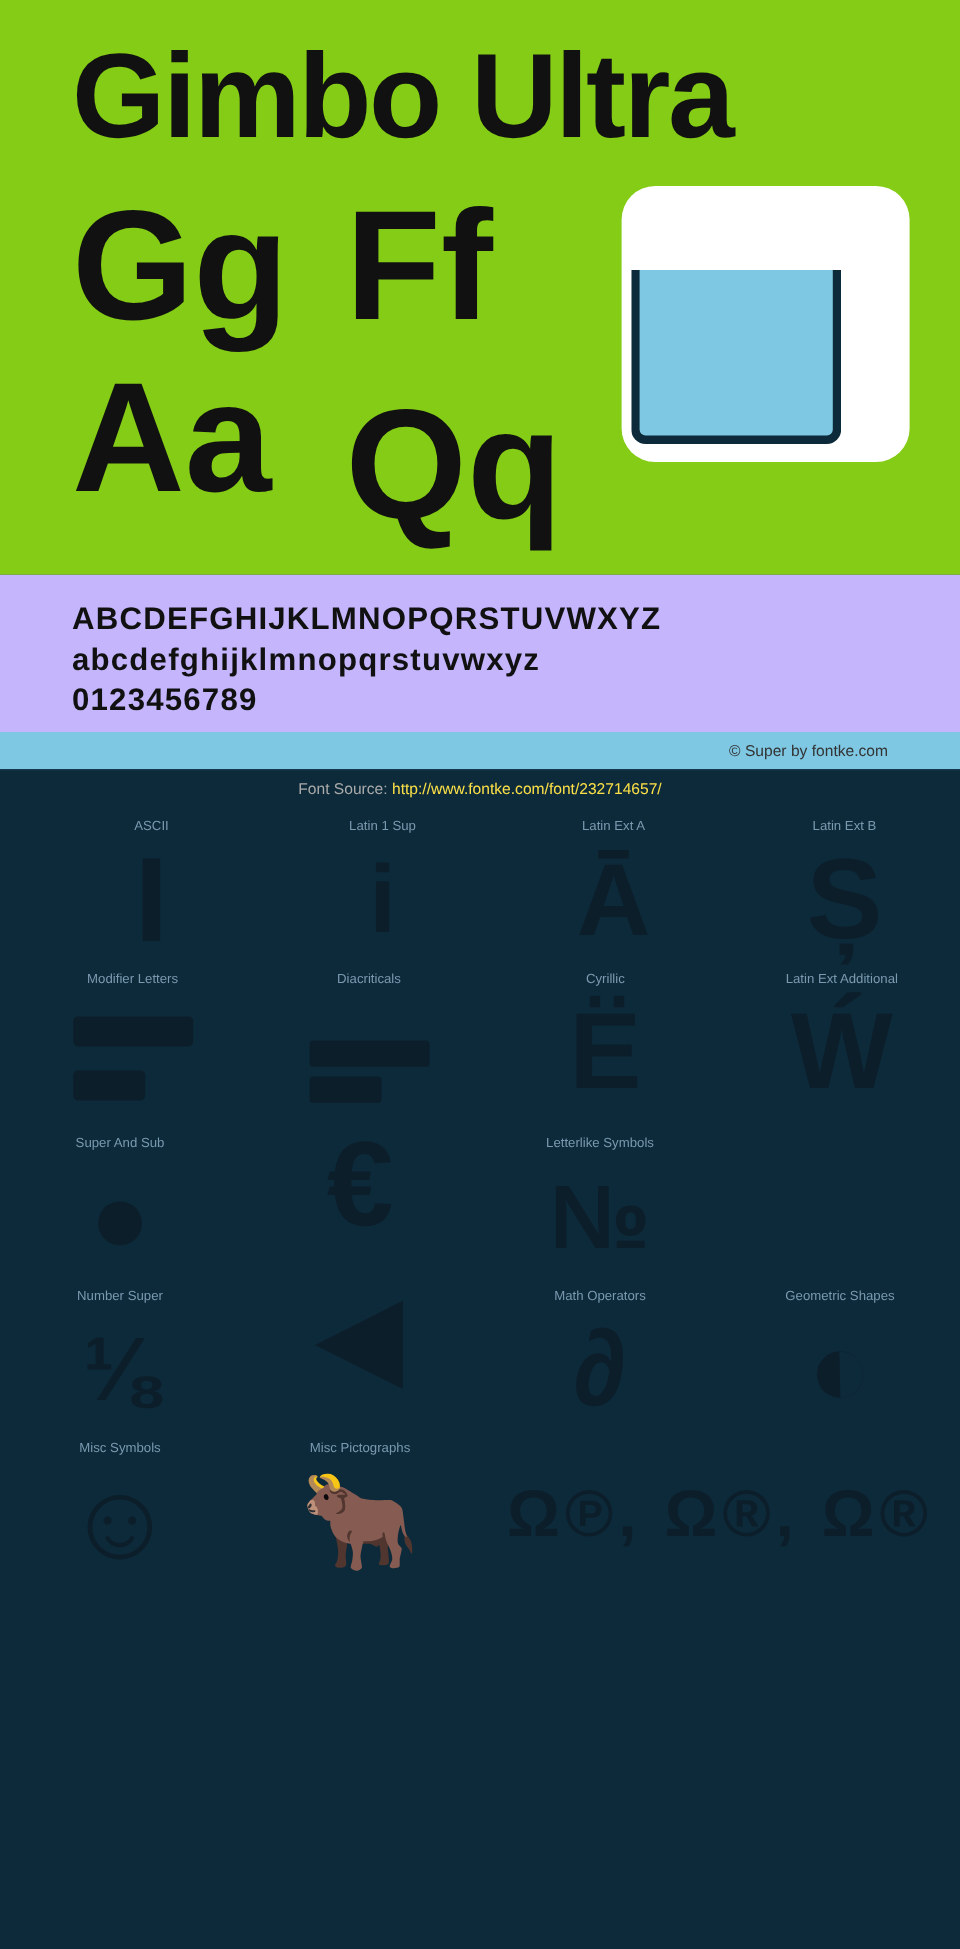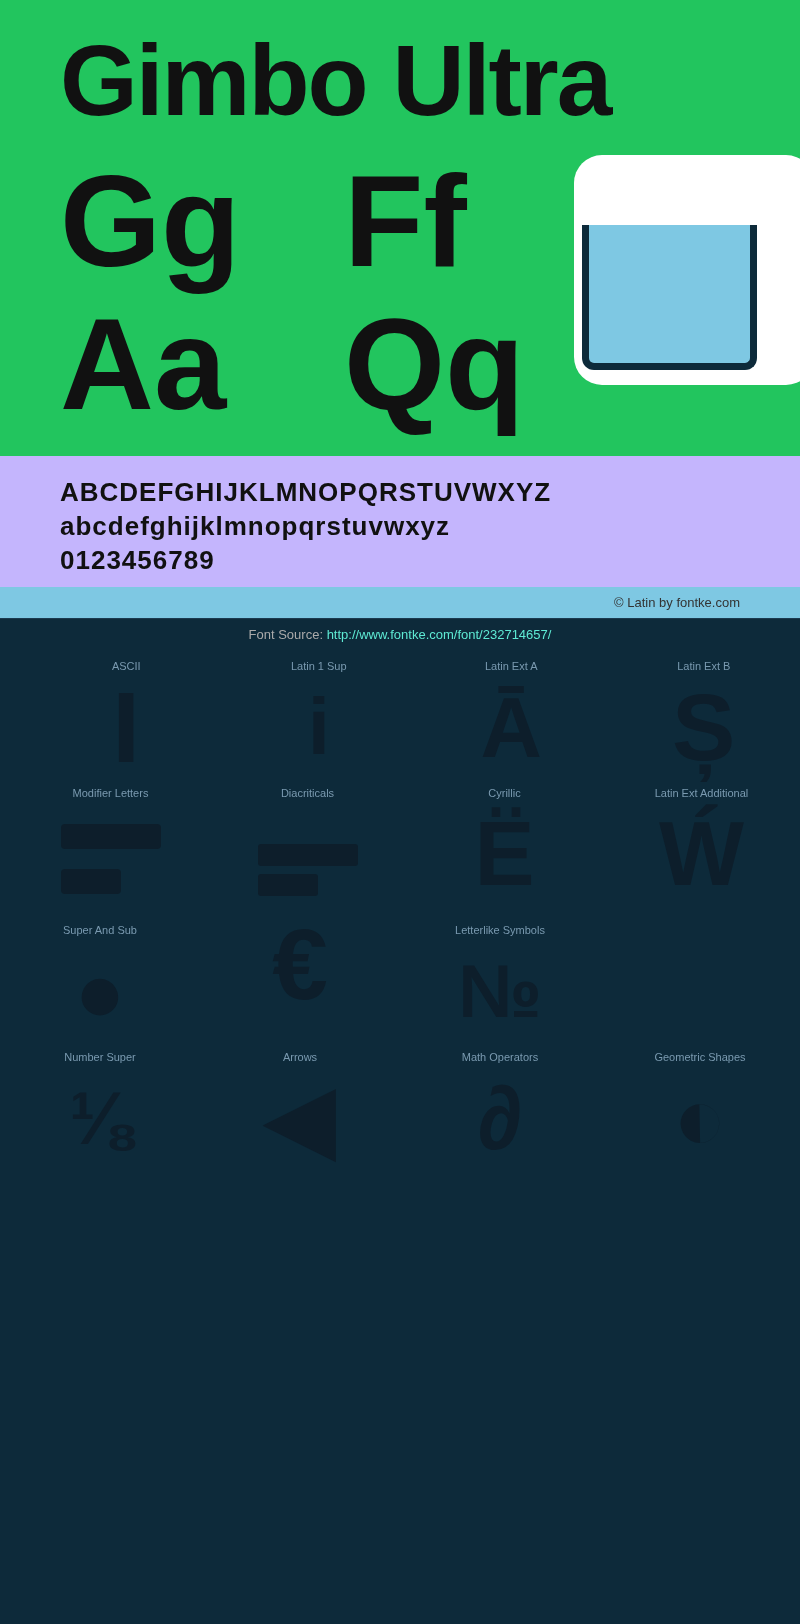--- a/index.html
+++ b/index.html
@@ -1,19 +1,19 @@
 <!DOCTYPE html>
 <html><head>
   <meta charset="utf-8">
   <style>
     * { margin: 0; padding: 0; box-sizing: border-box; }
     body { width: 800px; background: #0d2a3a; font-family: Arial, sans-serif; }
 
     .top-section {
-      background: #22c55e;
+      background: #84cc16;
       padding: 30px 60px 20px 60px;
       min-height: 450px;
     }
 
     .font-title {
       font-size: 100px;
       font-weight: 900;
       color: #111;
       line-height: 1;
       margin-bottom: 20px;
@@ -92,46 +92,46 @@
 <div class="top-section">
   <div class="font-title">Gimbo Ultra</div>
 
   <div style="display: flex; align-items: flex-start; gap: 0;">
 
     <div style="display: flex; flex-direction: column; min-width: 200px;">
       <div style="font-size: 130px; font-weight: 900; color: #111; font-family: Impact, Arial Black, sans-serif; line-height: 1.1;">Gg</div>
       <div style="font-size: 130px; font-weight: 900; color: #111; font-family: Impact, Arial Black, sans-serif; line-height: 1.1;">Aa</div>
     </div>
 
-    <div style="display: flex; flex-direction: column; min-width: 200px; margin-left: 84px;">
+    <div style="display: flex; flex-direction: column; min-width: 200px; margin-left: 28px; gap: 23px;">
       <div style="font-size: 130px; font-weight: 900; color: #111; font-family: Impact, Arial Black, sans-serif; line-height: 1.1;">Ff</div>
       <div style="font-size: 130px; font-weight: 900; color: #111; font-family: Impact, Arial Black, sans-serif; line-height: 1.1;">Qq</div>
     </div>
 
     <div style="margin-left: 30px; margin-top: 5px;">
       <div style="width: 240px; height: 230px; background: white; border-radius: 28px; position: relative; overflow: hidden; display: flex; align-items: flex-end; justify-content: flex-start;">
         <div style="width: 175px; height: 145px; background: #7ec8e3; position: absolute; bottom: 15px; left: 8px; border: 7px solid #0d2a3a; border-top: none; border-radius: 0 0 12px 12px;"></div>
       </div>
     </div>
   </div>
 </div>
 
 <div class="alphabet-section">
   <div class="alphabet-text">ABCDEFGHIJKLMNOPQRSTUVWXYZ</div>
   <div class="alphabet-text">abcdefghijklmnopqrstuvwxyz</div>
   <div class="alphabet-text">0123456789</div>
 </div>
 
 <div class="copyright-line">
-  <span>© Latin by fontke.com</span>
+  <span>© Super by fontke.com</span>
 </div>
 
 <div class="source-line">
   <span>Font Source:</span>
-  <span style="color:#5eead4;">http://www.fontke.com/font/232714657/</span>
+  <span style="color:#fde047;">http://www.fontke.com/font/232714657/</span>
 </div>
 
 <div class="chars-section">
 
   <div style="display: grid; grid-template-columns: repeat(4, 1fr); padding-left: 30px;">
     <div class="glyph-item">
       <div class="gi-label">ASCII</div>
       <div class="gi-char" style="font-size: 100px;">I</div>
     </div>
     <div class="glyph-item">
@@ -190,27 +190,40 @@
       <div class="gi-char" style="font-size: 75px;">№</div>
     </div>
   </div>
 
   <div style="display: grid; grid-template-columns: repeat(4, 1fr);">
     <div class="glyph-item">
       <div class="gi-label">Number Super</div>
       <div class="gi-char" style="font-size: 75px;">⅛</div>
     </div>
     <div class="glyph-item">
-      <div class="gi-label">Arrows</div>
       <div class="gi-char" style="font-size: 90px;">◀</div>
     </div>
     <div class="glyph-item">
       <div class="gi-label">Math Operators</div>
       <div class="gi-char" style="font-size: 90px;">∂</div>
     </div>
     <div class="glyph-item">
       <div class="gi-label">Geometric Shapes</div>
       <div class="gi-char" style="font-size: 90px;">◐</div>
     </div>
   </div>
 
+  <div style="display: grid; grid-template-columns: repeat(4, 1fr);">
+    <div class="glyph-item">
+      <div class="gi-label">Misc Symbols</div>
+      <div class="gi-char" style="font-size: 90px;">☺</div>
+    </div>
+    <div class="glyph-item">
+      <div class="gi-label">Misc Pictographs</div>
+      <div class="gi-char" style="font-size: 80px;">🐂</div>
+    </div>
+    <div class="glyph-item" style="grid-column: span 2;">
+      <div class="gi-label"></div>
+      <div class="gi-char" style="font-size: 55px; min-height: 110px; letter-spacing: 4px;">Ω℗, Ω®, Ω®</div>
+    </div>
+  </div>
 
 </div>
 
 </body></html>

